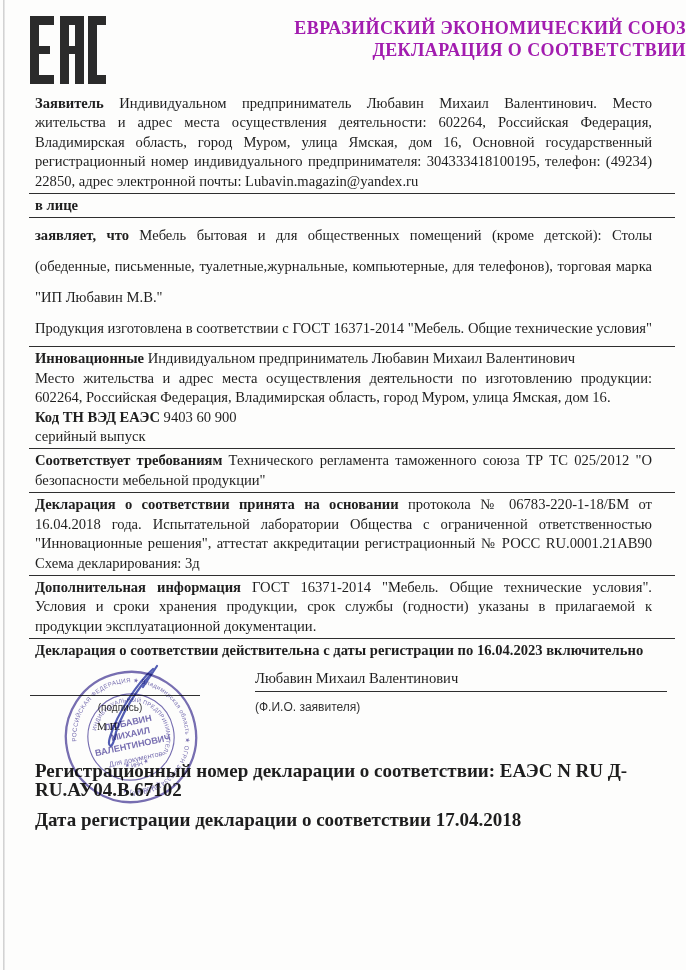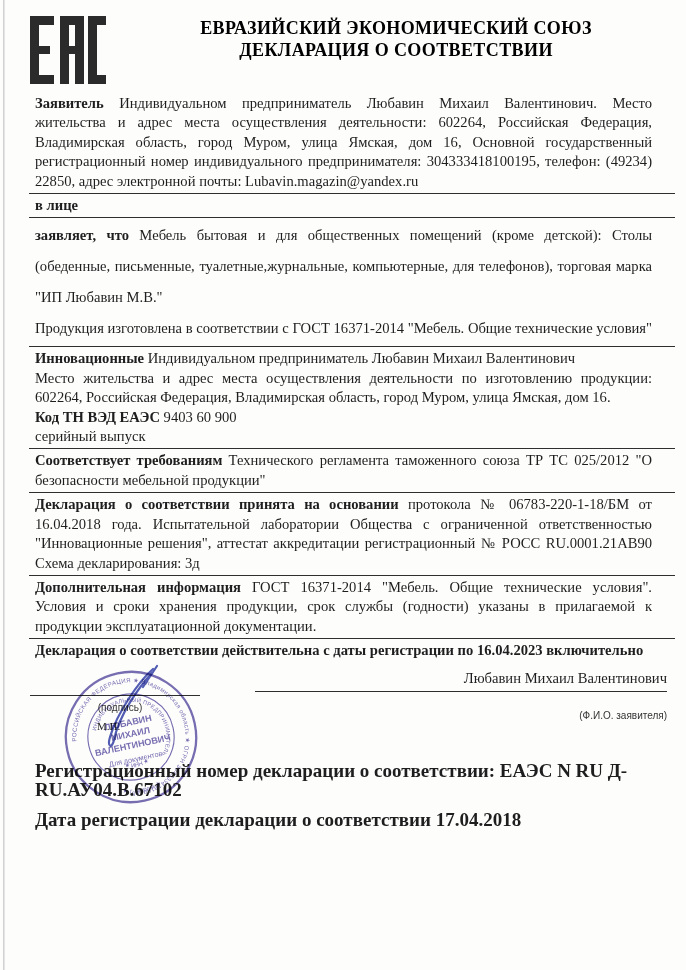--- a/index.html
+++ b/index.html
@@ -9,38 +9,38 @@
     background:#fdfdfc;
     margin:0 auto;
     font-family:"Liberation Serif","DejaVu Serif",serif;
     color:#1e1e1e;
     overflow:hidden;
   }
   .scan-edge{position:absolute;left:3px;top:0;bottom:0;width:2px;background:linear-gradient(to right,#c9c9c9,#eeeeee);}
   
   .hdr{display:flex;align-items:flex-start;}
   .eac{margin:14px 0 0 28px;flex:0 0 auto;}
-  .titles{flex:1;text-align:center;padding-top:17px;font-weight:bold;font-size:18px;letter-spacing:.4px;line-height:22px;color:#000000;}
+  .titles{flex:1;text-align:right;padding-top:17px;font-weight:bold;font-size:18px;letter-spacing:.4px;line-height:22px;color:#a21caf;}
   
   .content{padding:8px 34px 0 35px;font-size:14.6px;line-height:19.4px;}
   .content p{margin:0;}
   .jst{text-align:justify;}
   b{font-weight:bold;}
   .rule{border:0;border-top:1.6px solid #2f2f2f;margin:2px -23px 2px -6px;}
   .declares{line-height:31px;}
   .validity{font-weight:bold;}
   
   .sig-area{position:relative;height:96px;margin-top:4px;}
   .sig-line{position:absolute;left:-5px;top:30px;width:170px;border-top:1.4px solid #2f2f2f;}
   .sig-caption{position:absolute;left:30px;top:33px;width:110px;text-align:center;font-size:10px;font-family:"Liberation Sans",sans-serif;color:#333;}
   .mp{position:absolute;left:62px;top:52px;font-size:11px;color:#222;}
-  .sig-right{position:absolute;left:220px;top:4px;width:412px;text-align:right;}
+  .sig-right{position:absolute;left:220px;top:4px;width:412px;text-align:left;}
   .fio-name{font-size:14.6px;}
   .fio-line{border-top:1.3px solid #2f2f2f;margin-top:3px;}
-  .fio-caption{font-size:10px;font-family:"Liberation Sans",sans-serif;color:#333;margin-top:14px;}
+  .fio-caption{font-size:12px;font-family:"Liberation Sans",sans-serif;color:#333;margin-top:6px;}
   .stamp{position:absolute;left:28px;top:4px;mix-blend-mode:multiply;opacity:.82;}
   .sig-stroke{position:absolute;left:52px;top:-2px;mix-blend-mode:multiply;opacity:.9;}
   
   .reg{font-weight:bold;font-size:19px;margin-top:3px;}
   .reg + .reg{margin-top:11px;}
 </style>
 </head>
 <body>
 
 <div class="page">

